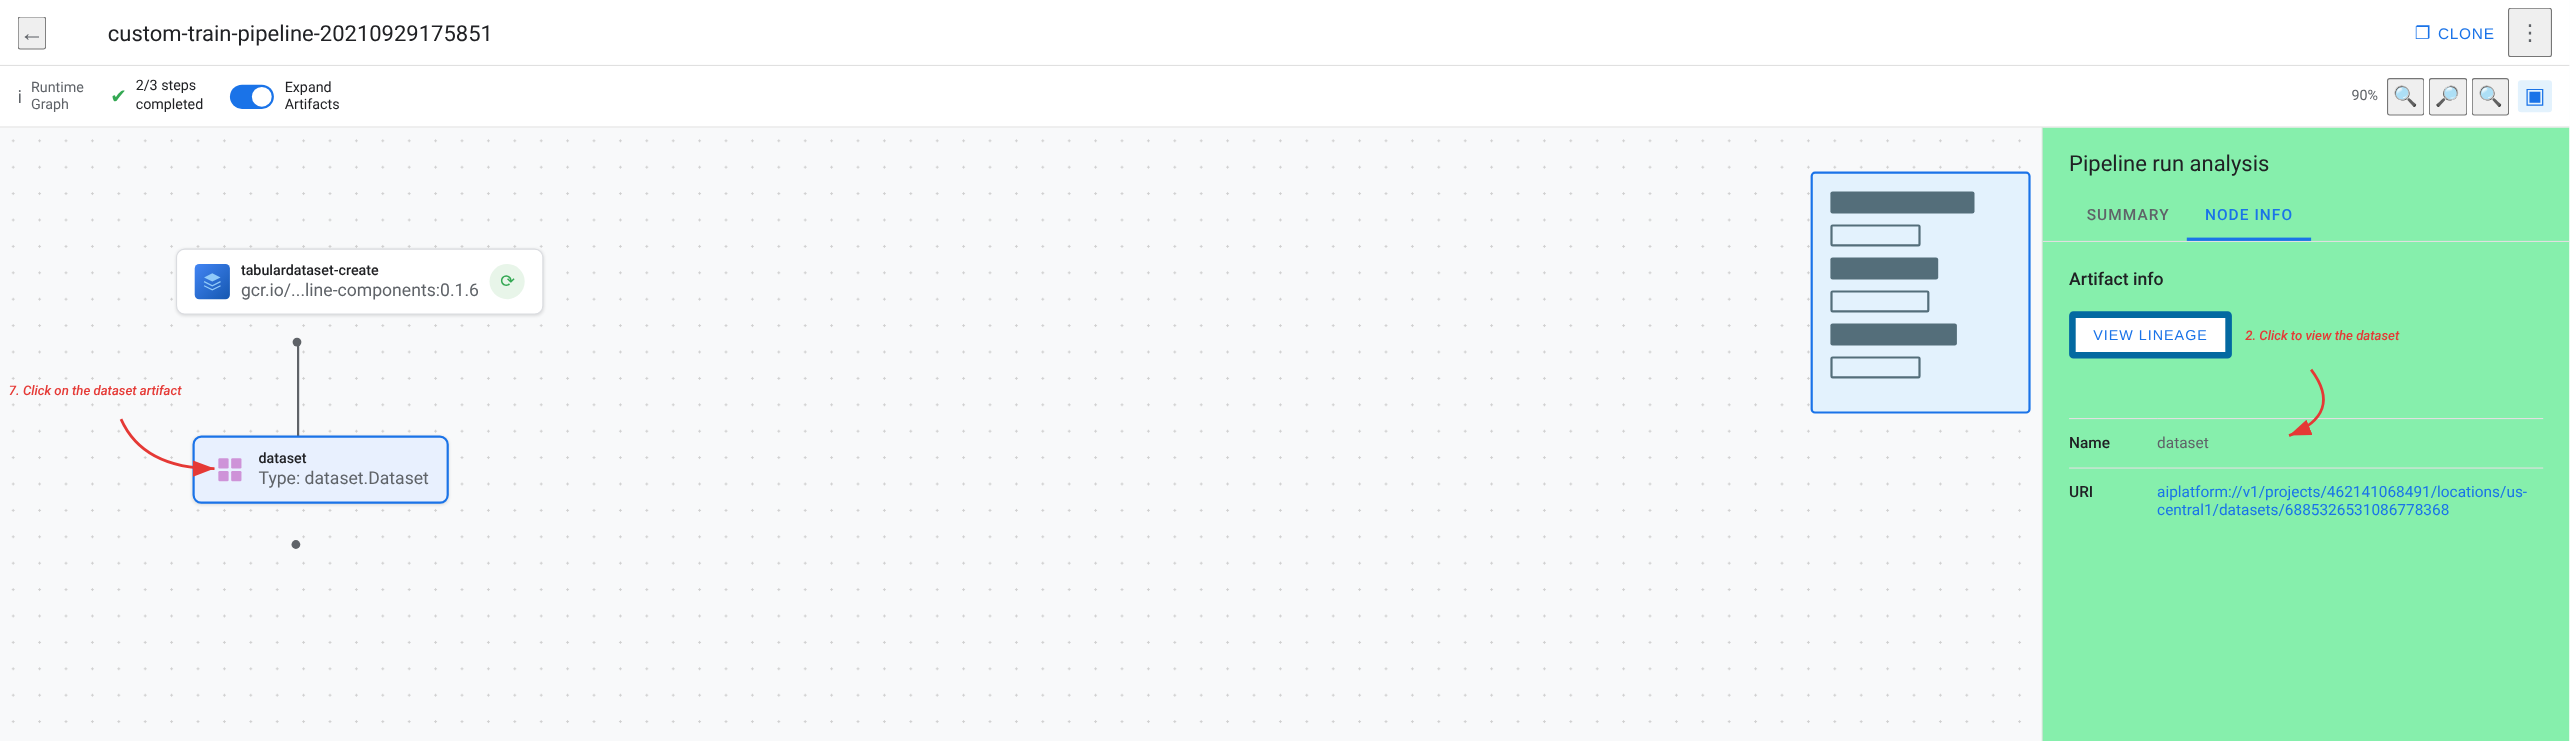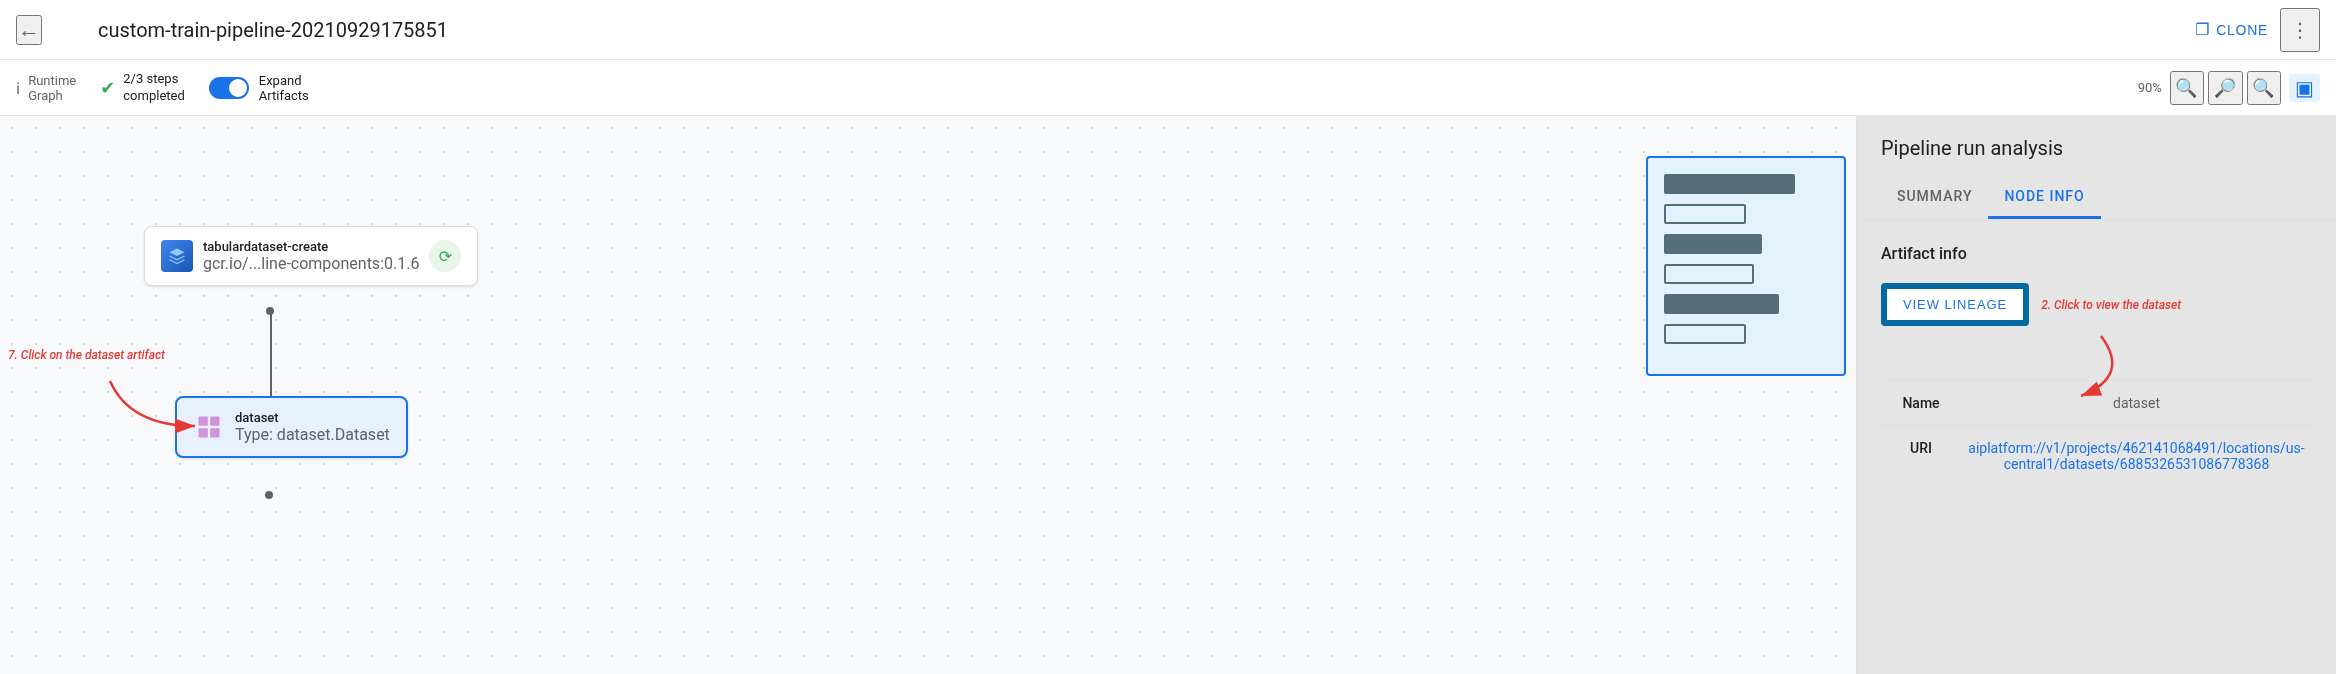--- a/index.html
+++ b/index.html
@@ -54,21 +54,21 @@
       background-size: 24px 24px;
     }
 
     
     .node {
       position: absolute; background: #fff; border: 1px solid #dadce0;
       border-radius: 8px; padding: 12px 16px; min-width: 200px;
       box-shadow: 0 1px 3px rgba(0,0,0,0.12);
     }
     .node-tabular {
-      left: 144px; top: 110px; min-width: 220px;
+      left: 160px; top: 110px; min-width: 220px;
     }
     .node-dataset {
       left: 175px; top: 280px; min-width: 200px;
       border: 2px solid #1a73e8; background: #e8f0fe;
     }
     .node-header { display: flex; align-items: center; gap: 10px; }
     .node-icon-cube {
       width: 32px; height: 32px;
       background: linear-gradient(135deg, #4285f4, #1557b0);
       border-radius: 4px; display: flex; align-items: center; justify-content: center;
@@ -111,21 +111,21 @@
     .mini-bar-outline.w55 { width: 55%; }
 
     
     .annotation-1 {
       position: absolute; left: 10px; top: 240px;
       color: #e53935; font-size: 12px; font-weight: 500; font-style: italic;
     }
 
     
     .right-panel {
-      width: 480px; border-left: 1px solid #e0e0e0; background: #e5e5e5;
+      width: 480px; border-left: 1px solid #e0e0e0; background: #86efac;
       display: flex; flex-direction: column; flex-shrink: 0;
     }
     .right-header {
       padding: 20px 24px 0; border-bottom: 1px solid #e0e0e0;
     }
     .right-title { font-size: 20px; font-weight: 400; color: #202124; margin-bottom: 16px; }
     .tabs { display: flex; gap: 0; }
     .tab {
       padding: 12px 16px; font-size: 14px; font-weight: 500; letter-spacing: 0.07em;
       cursor: pointer; color: #5f6368; border-bottom: 3px solid transparent;
@@ -141,21 +141,21 @@
       padding: 8px 16px; font-size: 13px; font-weight: 500; letter-spacing: 0.07em;
       cursor: pointer; border-radius: 4px; text-transform: uppercase;
     }
 
     .annotation-2 {
       display: inline-block; color: #e53935; font-size: 12px; font-weight: 500; font-style: italic; margin-left: 12px;
     }
 
     .info-table { margin-top: 24px; width: 100%; border-collapse: collapse; }
     .info-table tr { border-top: 1px solid #e0e0e0; }
-    .info-table td { padding: 14px 0; vertical-align: top; font-size: 14px; text-align: center; }
+    .info-table td { padding: 14px 0; vertical-align: top; font-size: 14px; }
     .info-label { color: #202124; font-weight: 500; width: 80px; padding-right: 16px; }
     .info-value { color: #5f6368; }
     .info-link { color: #1a73e8; text-decoration: none; }
   </style>
 </head>
 <body>
 
 <div class="top-header">
   <button class="back-btn">
     <span>←</span>

